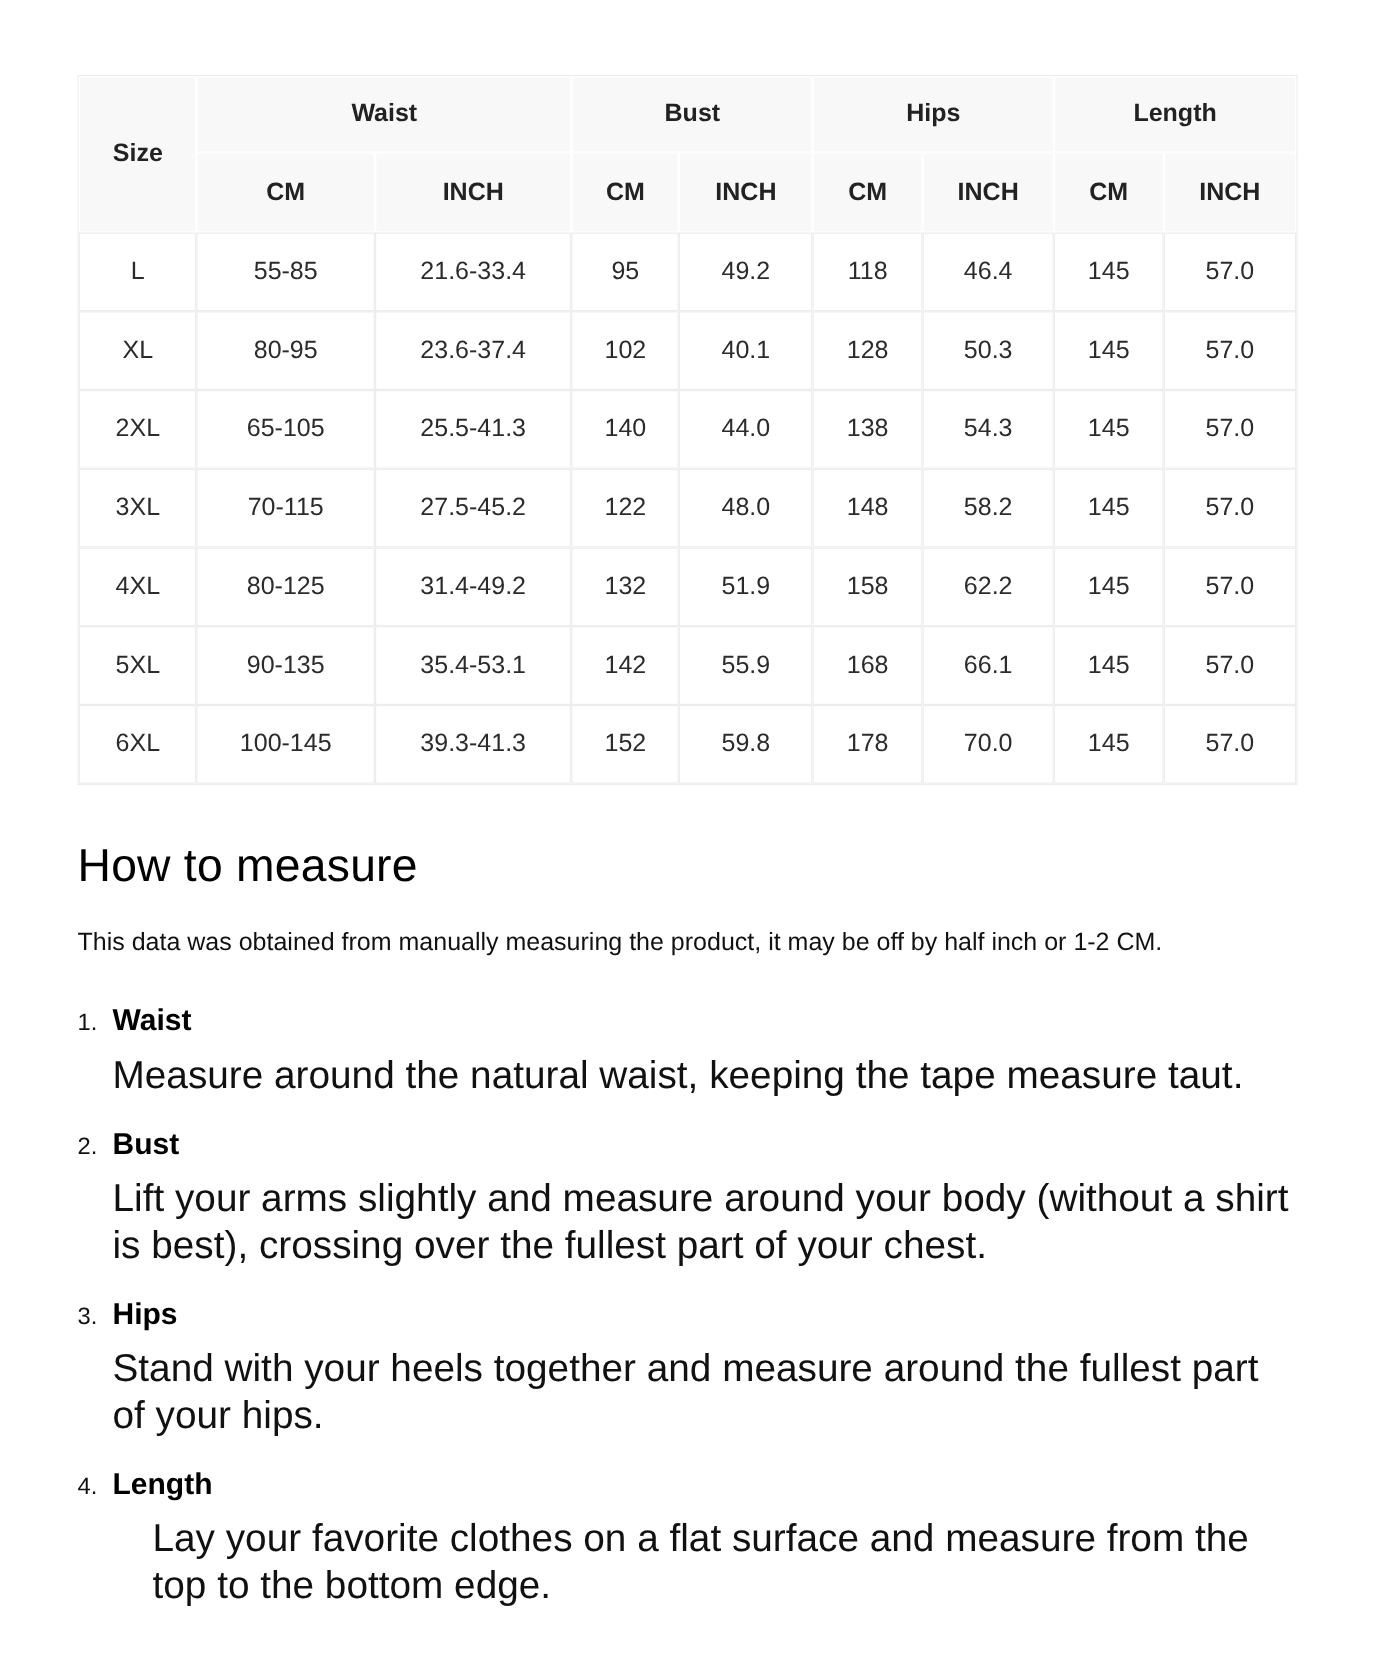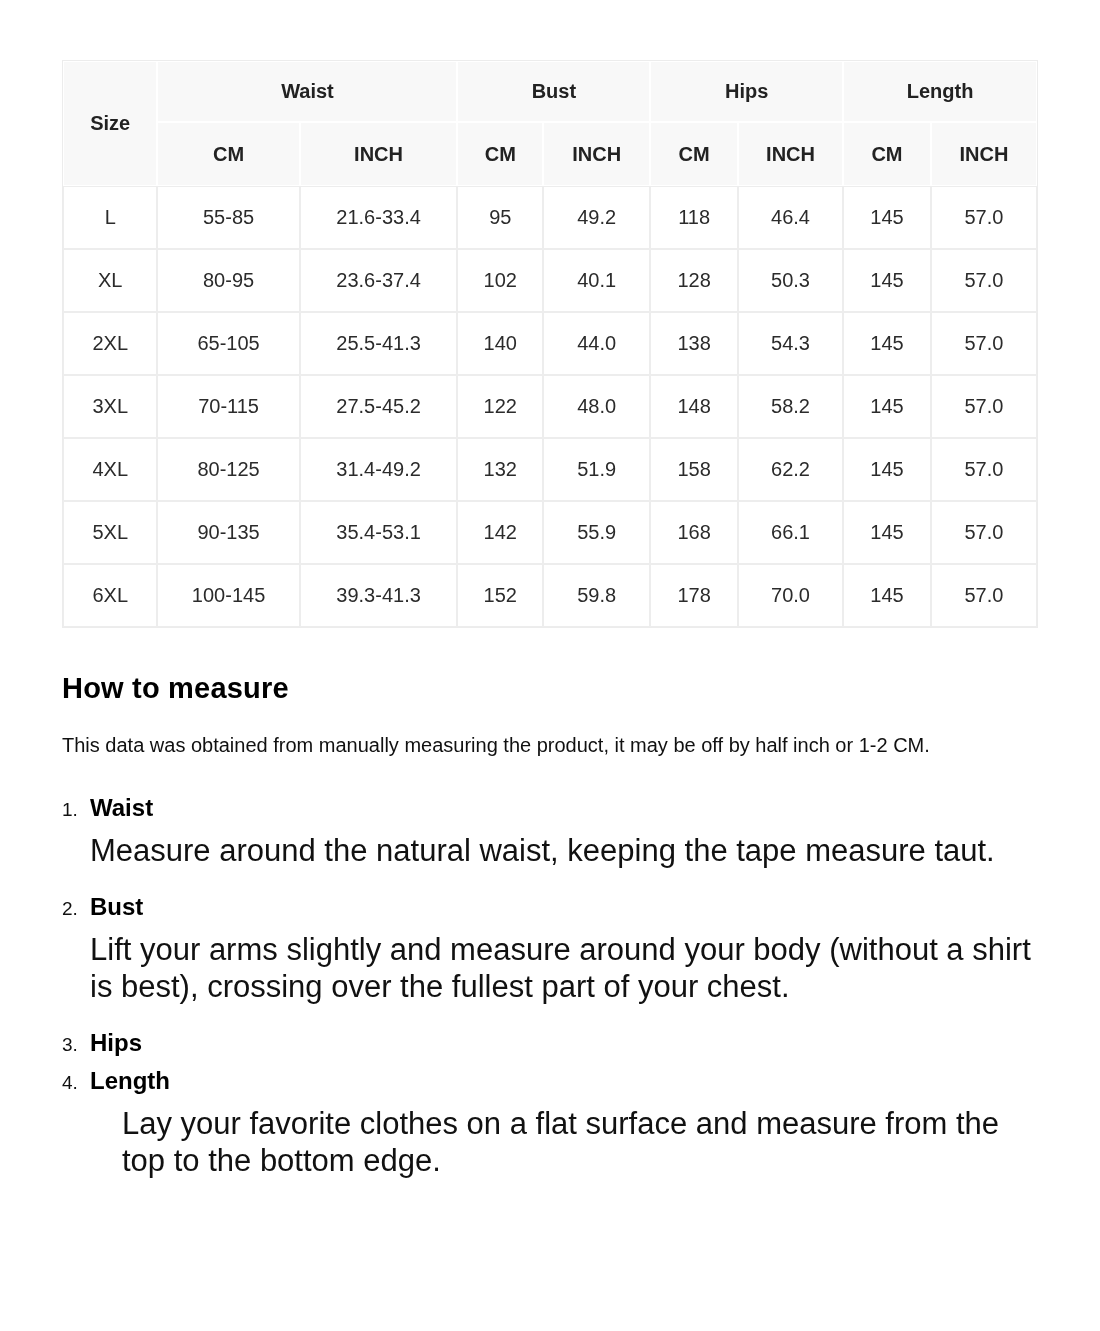--- a/index.html
+++ b/index.html
@@ -49,22 +49,22 @@
     height: 63px;
     font-size: 20px;
     color: #2b2b2b;
     text-align: center;
     vertical-align: middle;
   }
 
   
   h2.howto-title {
     margin: 44px 0 0 0;
-    font-size: 29px;
-    font-weight: 700;
+    font-size: 37px;
+    font-weight: 400;
     color: #000;
     letter-spacing: 0.2px;
   }
   p.howto-intro {
     margin: 22px 0 30px 0;
     font-size: 20px;
     line-height: 37px;
     color: #111;
     max-width: 960px;
   }
@@ -227,20 +227,21 @@
       <span class="step-number">2.</span>
       <div class="step-content">
         <div class="step-title">Bust</div>
         <p class="step-desc">Lift your arms slightly and measure around your body (without a shirt is best), crossing over the fullest part of your chest.</p>
       </div>
     </div>
     <div class="step">
       <span class="step-number">3.</span>
       <div class="step-content">
         <div class="step-title">Hips</div>
+        <p class="step-desc">Stand with your heels together and measure around the fullest part of your hips.</p>
       </div>
     </div>
     <div class="step">
       <span class="step-number">4.</span>
       <div class="step-content">
         <div class="step-title">Length</div>
         <p class="step-desc">Lay your favorite clothes on a flat surface and measure from the top to the bottom edge.</p>
       </div>
     </div>
   </div>

